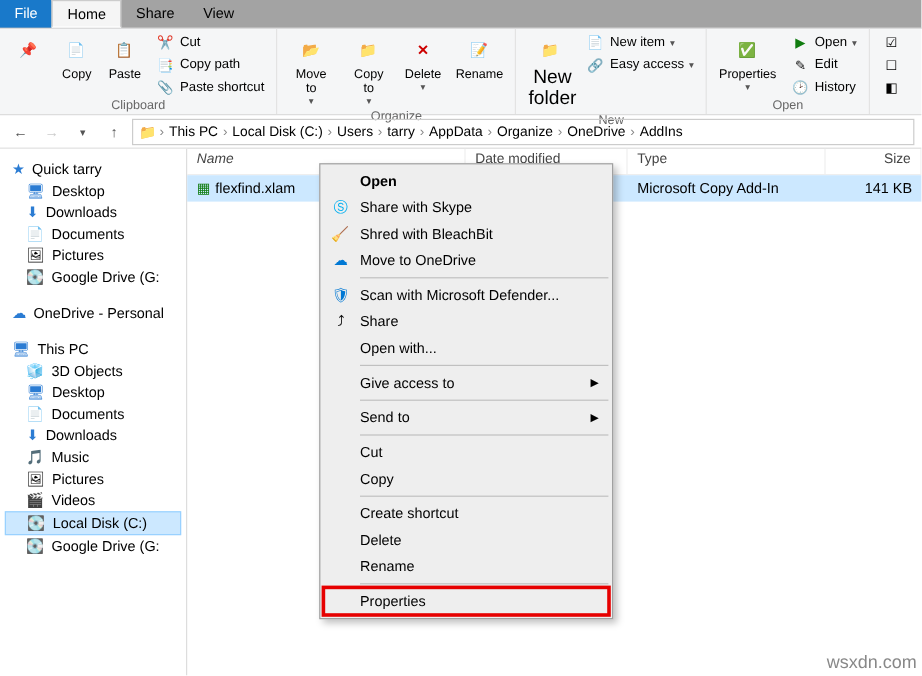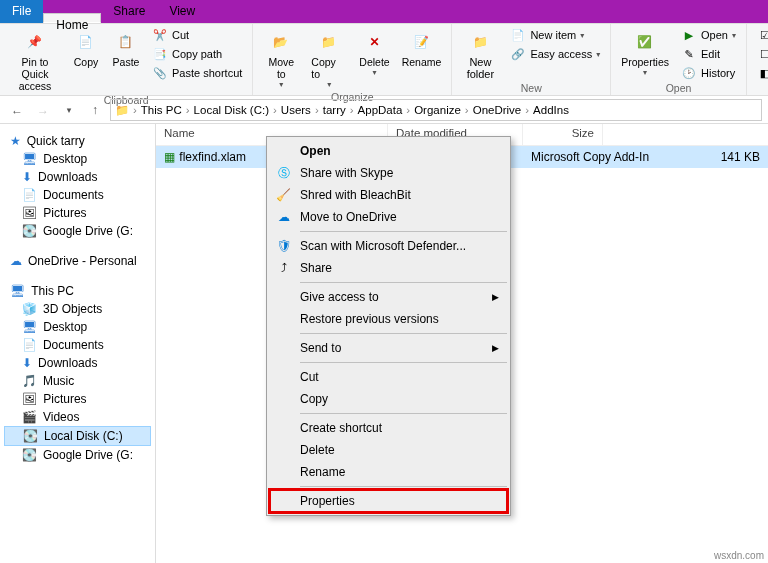--- a/index.html
+++ b/index.html
@@ -1,20 +1,20 @@
 <!DOCTYPE html>
 <html><head>
 <meta charset="utf-8">
 <style>
 * { margin:0; padding:0; box-sizing:border-box; font-family:"Segoe UI",Arial,sans-serif; }
 body { background:#fff; width:768px; height:563px; overflow:hidden; font-size:12px; color:#000; position:relative; }
-.menubar { display:flex; height:24px; background:#a21caf; border-bottom:1px solid #ddd; }
+.menubar { display:flex; height:24px; background:#a3a3a3; border-bottom:1px solid #ddd; }
 .menuitem { padding:4px 12px; cursor:pointer; }
 .menuitem.file { background:#1979ca; color:#fff; }
-.menuitem.home { background:#f5f5f5; border:1px solid #ccc; border-bottom-color:#fff;margin-top:13px; }
+.menuitem.home { background:#f5f5f5; border:1px solid #ccc; border-bottom-color:#fff; }
 .ribbon { display:flex; height:72px; background:#f5f6f7; border-bottom:1px solid #ddd; }
 .rgroup { display:flex; flex-direction:column; align-items:center; padding:2px 6px; border-right:1px solid #e3e3e3; }
 .rrow { display:flex; gap:4px; }
 .rbtn { display:flex; flex-direction:column; align-items:center; padding:2px 4px; cursor:pointer; }
 .rbtn-small { display:flex; align-items:center; gap:4px; padding:1px 4px; font-size:11px; cursor:pointer; white-space:nowrap; }
 .rlabel { font-size:10.5px; color:#666; margin-top:auto; }
 .icon { width:16px; height:16px; display:inline-flex; align-items:center; justify-content:center; }
 .icon.lg { width:28px; height:28px; }
 .addressbar { display:flex; height:28px; align-items:center; padding:0 6px; border-bottom:1px solid #ddd; gap:4px; }
 .nav-arrow { width:22px; height:22px; display:flex; align-items:center; justify-content:center; color:#555; cursor:pointer; }
@@ -23,50 +23,49 @@
 .crumb-sep { color:#888; }
 .main { display:flex; height:439px; }
 .sidebar { width:170px; border-right:1px solid #ddd; padding:8px 4px; background:#fff; overflow:hidden; }
 .side-group { margin-bottom:12px; }
 .side-item { display:flex; align-items:center; gap:6px; padding:2px 4px 2px 18px; cursor:pointer; font-size:12px; }
 .side-item.head { font-weight:400; padding-left:6px; }
 .side-item.sel { background:#cce8ff; border:1px solid #99d1ff; }
 .files { flex:1; position:relative; }
 .cols { display:flex; height:22px; border-bottom:1px solid #eee; font-size:11.5px; color:#444; }
 .col { padding:3px 8px; border-right:1px solid #eee; }
-.col.name { width:232px; } .col.date { width:135px; } .col.type { width:165px; } .col.size { width:80px; text-align:right; }
+.col.name { width:232px;font-style:italic; } .col.date { width:135px; } .col.type { width:165px; } .col.size { width:80px; text-align:right; }
 .filerow { display:flex; height:22px; align-items:center; font-size:12px; }
 .filerow.sel { background:#cce8ff; }
 .filerow .cell { padding:2px 8px; }
 .ctxmenu { position:absolute; top:12px; left:110px; width:245px; background:#eeeeee; border:1px solid #a0a0a0; box-shadow:3px 3px 6px rgba(0,0,0,0.25); padding:3px; font-size:12px; z-index:10; }
 .ctxitem { display:flex; align-items:center; padding:4px 8px 4px 30px; cursor:pointer; position:relative; }
 .ctxitem.bold { font-weight:700; }
 .ctxsep { height:1px; background:#c0c0c0; margin:3px 0 3px 30px; }
 .ctxicon { position:absolute; left:6px; width:16px; height:16px; display:flex; align-items:center; justify-content:center; }
 .ctxarrow { margin-left:auto; font-size:9px; }
 .ctxitem.highlight { outline:3px solid #e60000; outline-offset:-1px; }
 .tri-down { font-size:8px; color:#555; }
-.watermark { position:absolute; right:4px; bottom:2px; font-size:10px; color:#888; }
+.watermark { position:absolute; right:4px; bottom:2px; font-size:15px; color:#888; }
 </style>
 </head>
 <body>
 
 <div class="menubar">
   <div class="menuitem file">File</div>
   <div class="menuitem home">Home</div>
   <div class="menuitem">Share</div>
   <div class="menuitem">View</div>
 </div>
 
 <div class="ribbon">
   <div class="rgroup">
     <div class="rrow">
       <div class="rbtn">
           <span class="icon lg">📌</span>
-          <span style="font-size:10.5px;text-align:center;width:50px">Pin to Quick access</span>
         </div>
       <div class="rbtn">
           <span class="icon lg">📄</span>
           <span style="font-size:10.5px">Copy</span>
         </div>
       <div class="rbtn">
           <span class="icon lg">📋</span>
           <span style="font-size:10.5px">Paste</span>
         </div>
       <div style="display:flex;flex-direction:column;gap:1px">
@@ -89,41 +88,41 @@
 
   <div class="rgroup">
     <div class="rrow">
       <div class="rbtn">
           <span class="icon lg">📂</span>
           <span style="font-size:10.5px;width:36px;text-align:center">Move to</span>
           <span class="tri-down">▾</span>
         </div>
       <div class="rbtn">
           <span class="icon lg">📁</span>
-          <span style="font-size:10.5px;width:36px;text-align:left">Copy to</span>
+          <span style="font-size:10.5px;width:36px;text-align:center">Copy to</span>
           <span class="tri-down">▾</span>
         </div>
       <div class="rbtn">
           <span class="icon lg" style="color:#c00;font-weight:700">✕</span>
           <span style="font-size:10.5px">Delete</span>
           <span class="tri-down">▾</span>
         </div>
       <div class="rbtn">
           <span class="icon lg">📝</span>
           <span style="font-size:10.5px">Rename</span>
         </div>
     </div>
     <div class="rlabel">Organize</div>
   </div>
 
   <div class="rgroup">
     <div class="rrow">
       <div class="rbtn">
           <span class="icon lg">📁</span>
-          <span style="font-size:11px;width:36px;text-align:center">New folder</span>
+          <span style="font-size:16px;width:36px;text-align:right">New folder</span>
         </div>
       <div style="display:flex;flex-direction:column;gap:1px">
         <div class="rbtn-small">
             <span class="icon">📄</span>
             <span>New item</span>
             <span class="tri-down">▾</span>
           </div>
         <div class="rbtn-small">
             <span class="icon">🔗</span>
             <span>Easy access</span>
@@ -277,20 +276,21 @@
           <span>💽</span>
           <span>Google Drive (G:</span>
         </div>
     </div>
   </div>
 
   <div class="files">
     <div class="cols">
       <div class="col name">Name</div>
       <div class="col date">Date modified</div>
+      <div class="col type">Type</div>
       <div class="col size">Size</div>
     </div>
     <div class="filerow sel">
       <div class="cell" style="width:232px;display:flex;align-items:center;gap:4px">
           <span style="color:#107c10">▦</span>
           <span>flexfind.xlam</span>
         </div>
       <div class="cell" style="width:135px">2022/10/12 19:53</div>
       <div class="cell" style="width:165px">Microsoft Copy Add-In</div>
       <div class="cell" style="width:80px;text-align:right">141 KB</div>
@@ -314,28 +314,28 @@
         </div>
       <div class="ctxsep"></div>
       <div class="ctxitem">
           <span class="ctxicon" style="color:#0078d4">🛡</span>
           <span>Scan with Microsoft Defender...</span>
         </div>
       <div class="ctxitem">
           <span class="ctxicon">⤴</span>
           <span>Share</span>
         </div>
+      <div class="ctxitem">
+          <span>Open with...</span>
+        </div>
       <div class="ctxsep"></div>
       <div class="ctxitem">
           <span>Give access to</span>
           <span class="ctxarrow">▶</span>
         </div>
-      <div class="ctxitem">
-          <span>Restore previous versions</span>
-        </div>
       <div class="ctxsep"></div>
       <div class="ctxitem">
           <span>Send to</span>
           <span class="ctxarrow">▶</span>
         </div>
       <div class="ctxsep"></div>
       <div class="ctxitem">
           <span>Cut</span>
         </div>
       <div class="ctxitem">

